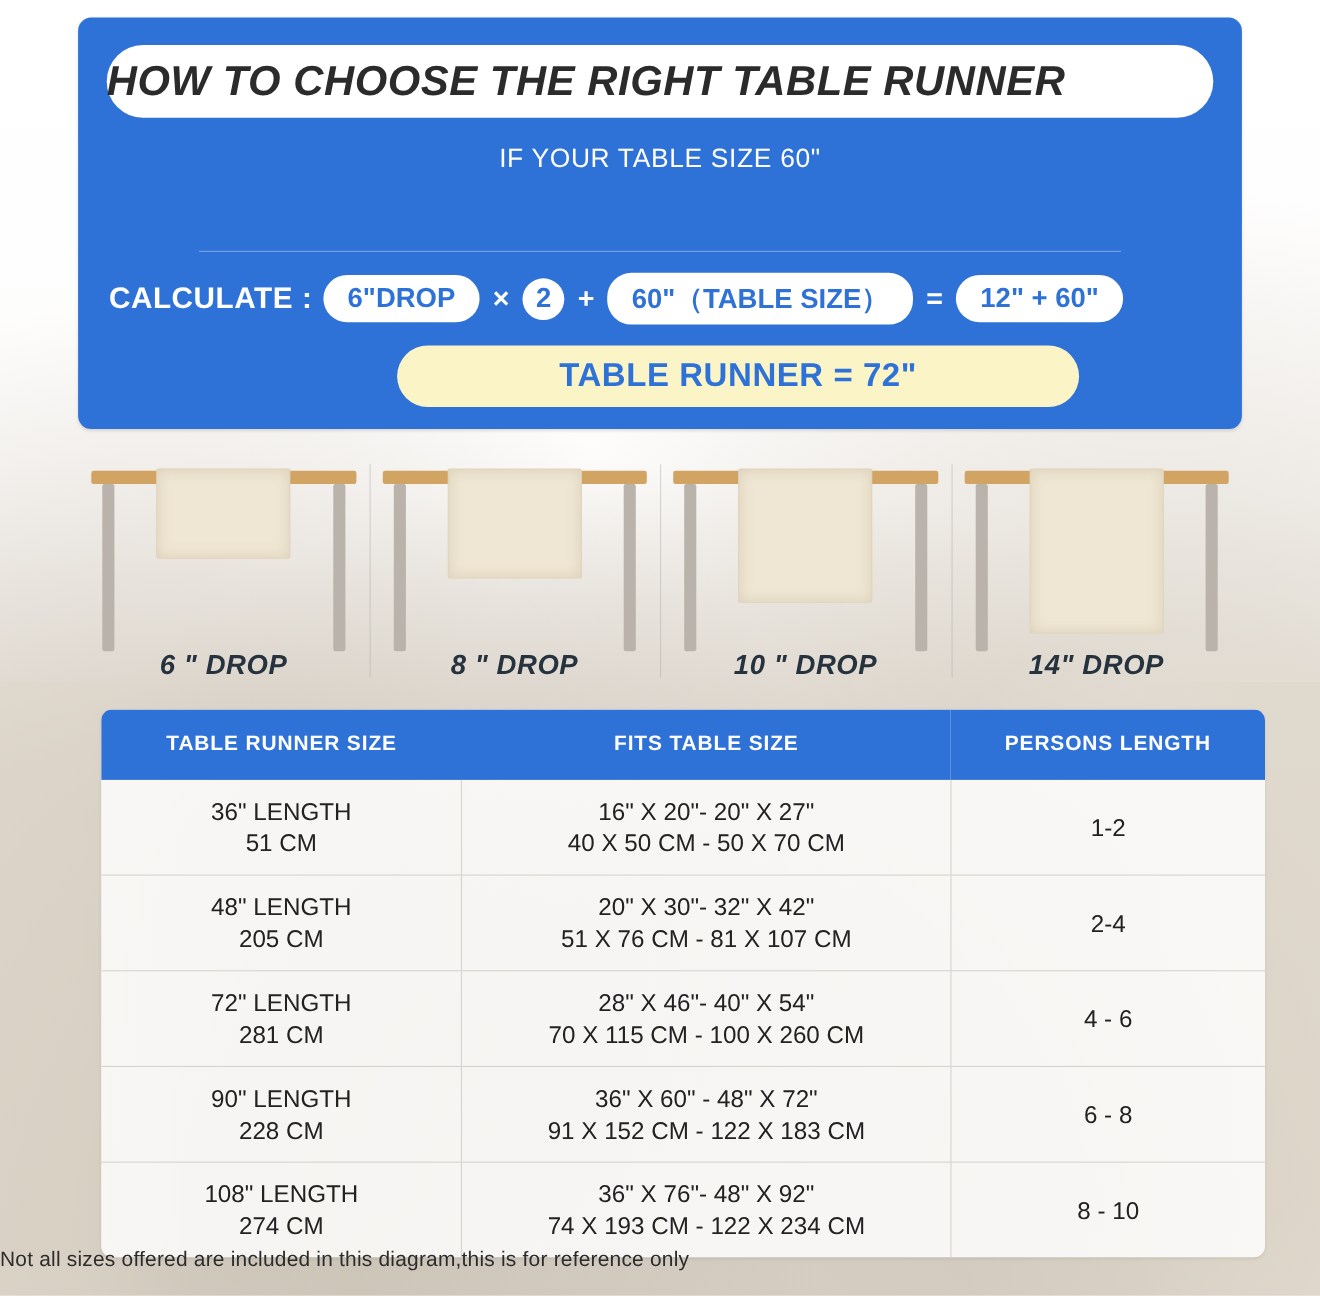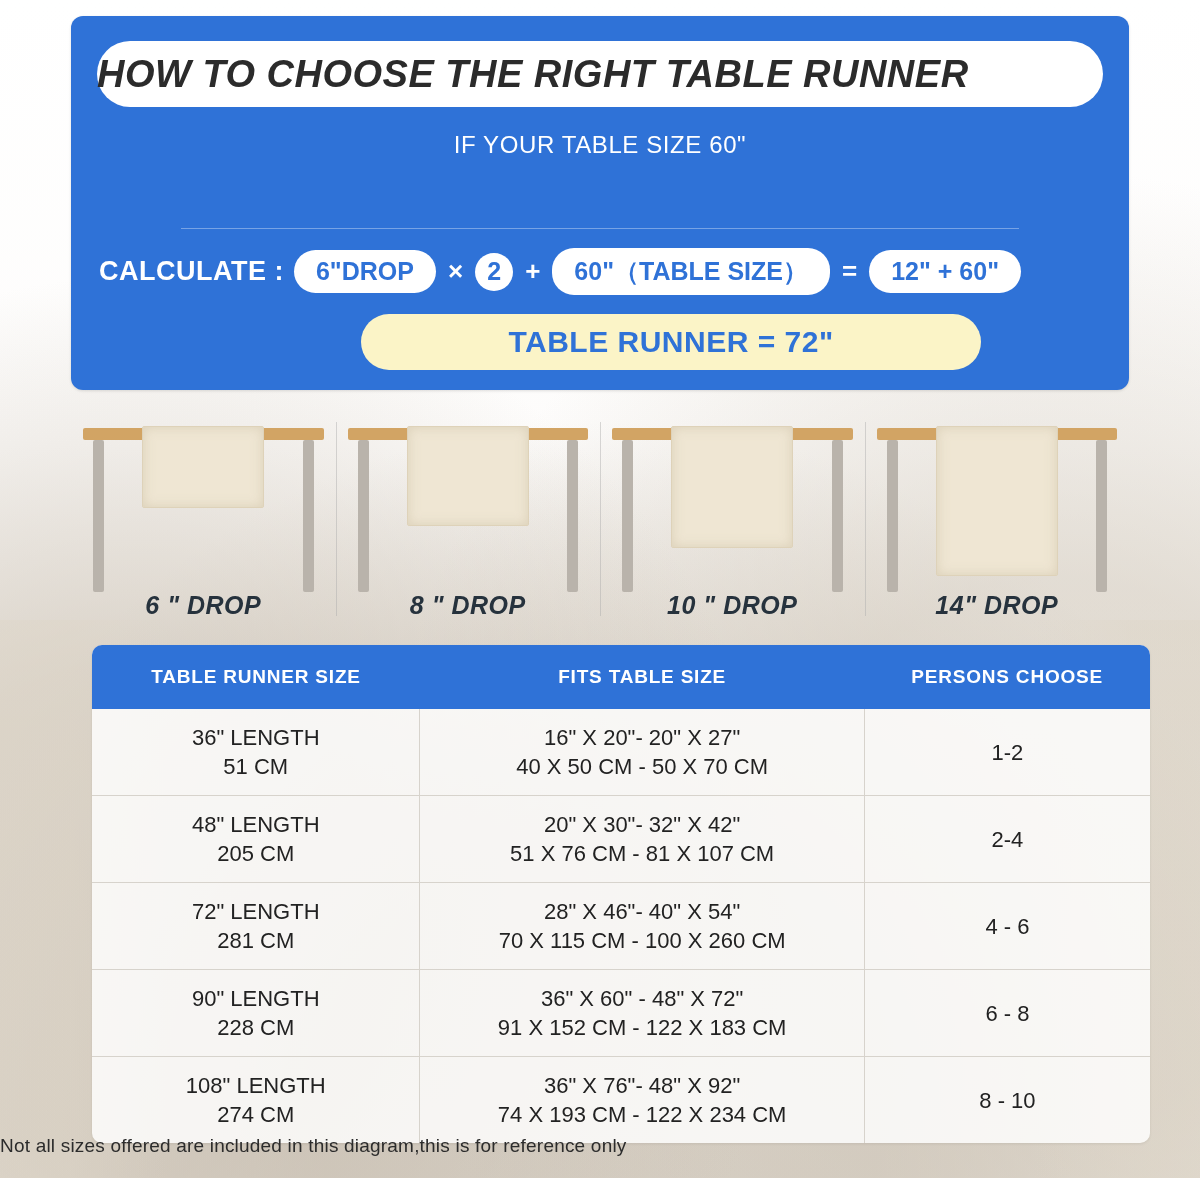--- a/index.html
+++ b/index.html
@@ -338,21 +338,21 @@
       <div class="drop-label">14" DROP</div>
     </div>
 
   </div>
 
   <table class="size-table">
     <thead>
       <tr>
         <th class="col-1">TABLE RUNNER SIZE</th>
         <th class="col-2">FITS TABLE SIZE</th>
-        <th class="col-3">PERSONS CHOOSE</th>
+        <th class="col-3">PERSONS LENGTH</th>
       </tr>
     </thead>
     <tbody>
 
       <tr>
         <td class="col-1">
           <span class="cell-line-1">36" LENGTH</span>
           <span class="cell-line-2">51 CM</span>
         </td>
         <td class="col-2">

